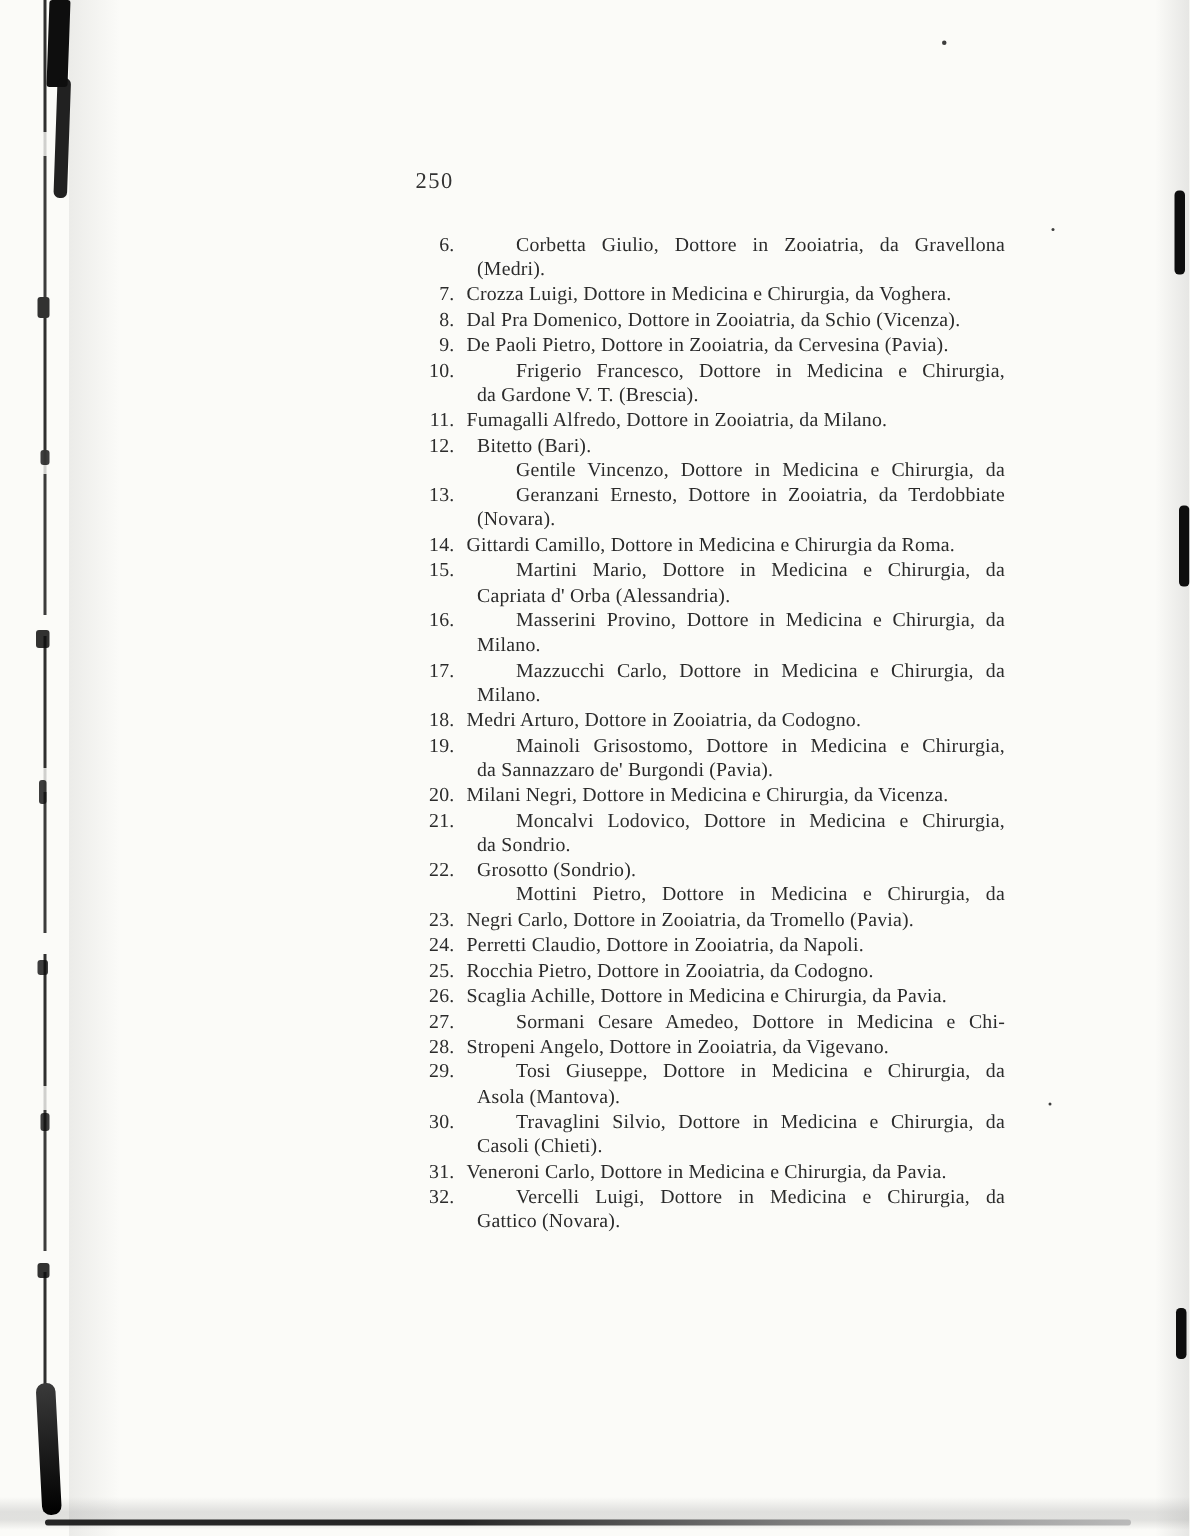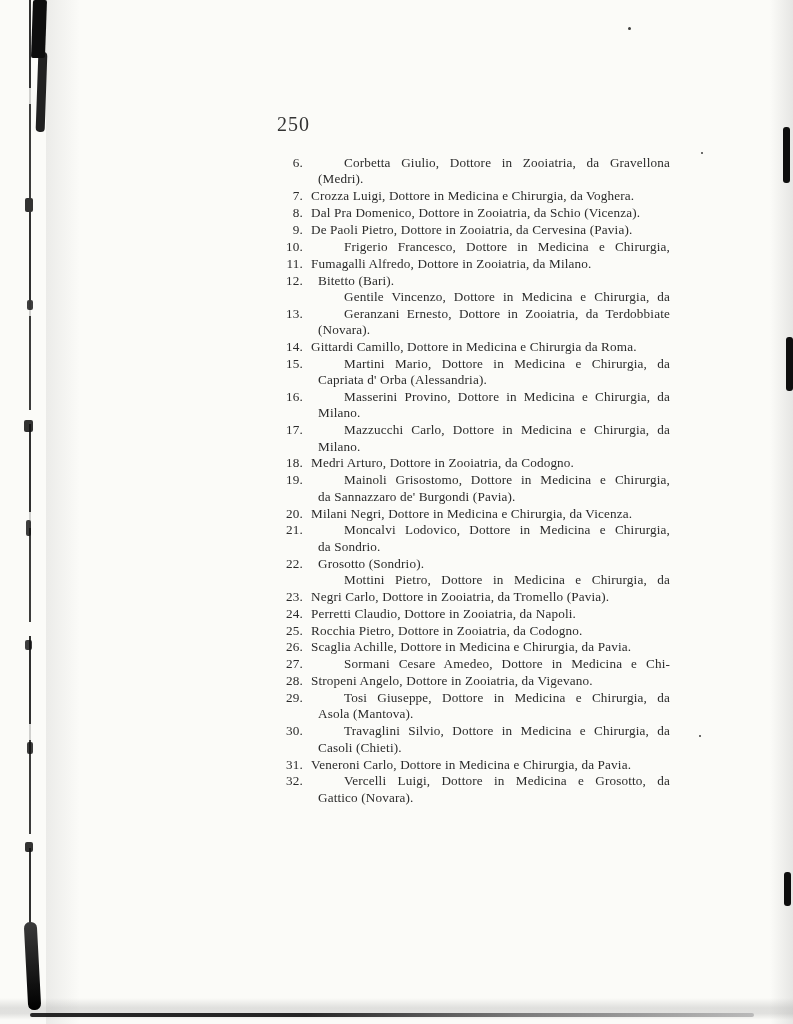--- a/index.html
+++ b/index.html
@@ -61,21 +61,21 @@
   .speck { border-radius: 50%; opacity: .8; }
   .s1 { left: 628px; top: 27px;  width: 3px; height: 3px; }
   .s2 { left: 701px; top: 152px; width: 2px; height: 2px; }
   .s3 { left: 699px; top: 735px; width: 2px; height: 2px; }
 
   
   .page-number {
     position: absolute;
     left: 277px;
     top: 113px;
-    font-size: 20px;
+    font-size: 15px;
     letter-spacing: 1px;
     color: #333;
   }
   .entry-list {
     position: absolute;
     left: 278px;
     top: 155px;
     width: 392px;
     margin: 0;
     padding: 0;
@@ -149,20 +149,21 @@
       <li class="entry">
       <span class="num">9.</span>
       <span class="txt">
           <div class="line">De Paoli Pietro, Dottore in Zooiatria, da Cervesina (Pavia).</div>
         </span>
     </li>
       <li class="entry">
       <span class="num">10.</span>
       <span class="txt">
           <div class="line fill">Frigerio Francesco, Dottore in Medicina e Chirurgia,</div>
+          <div class="line cont">da Gardone V. T. (Brescia).</div>
         </span>
     </li>
       <li class="entry">
       <span class="num">11.</span>
       <span class="txt">
           <div class="line">Fumagalli Alfredo, Dottore in Zooiatria, da Milano.</div>
         </span>
     </li>
       <li class="entry">
       <span class="num">12.</span>
@@ -290,19 +291,19 @@
     </li>
       <li class="entry">
       <span class="num">31.</span>
       <span class="txt">
           <div class="line">Veneroni Carlo, Dottore in Medicina e Chirurgia, da Pavia.</div>
         </span>
     </li>
       <li class="entry">
       <span class="num">32.</span>
       <span class="txt">
-          <div class="line fill">Vercelli Luigi, Dottore in Medicina e Grosotto, da</div>
+          <div class="line fill">Vercelli Luigi, Dottore in Medicina e Chirurgia, da</div>
           <div class="line cont">Gattico (Novara).</div>
         </span>
     </li>
     </ol>
 
 </div>
 
 </body></html>

